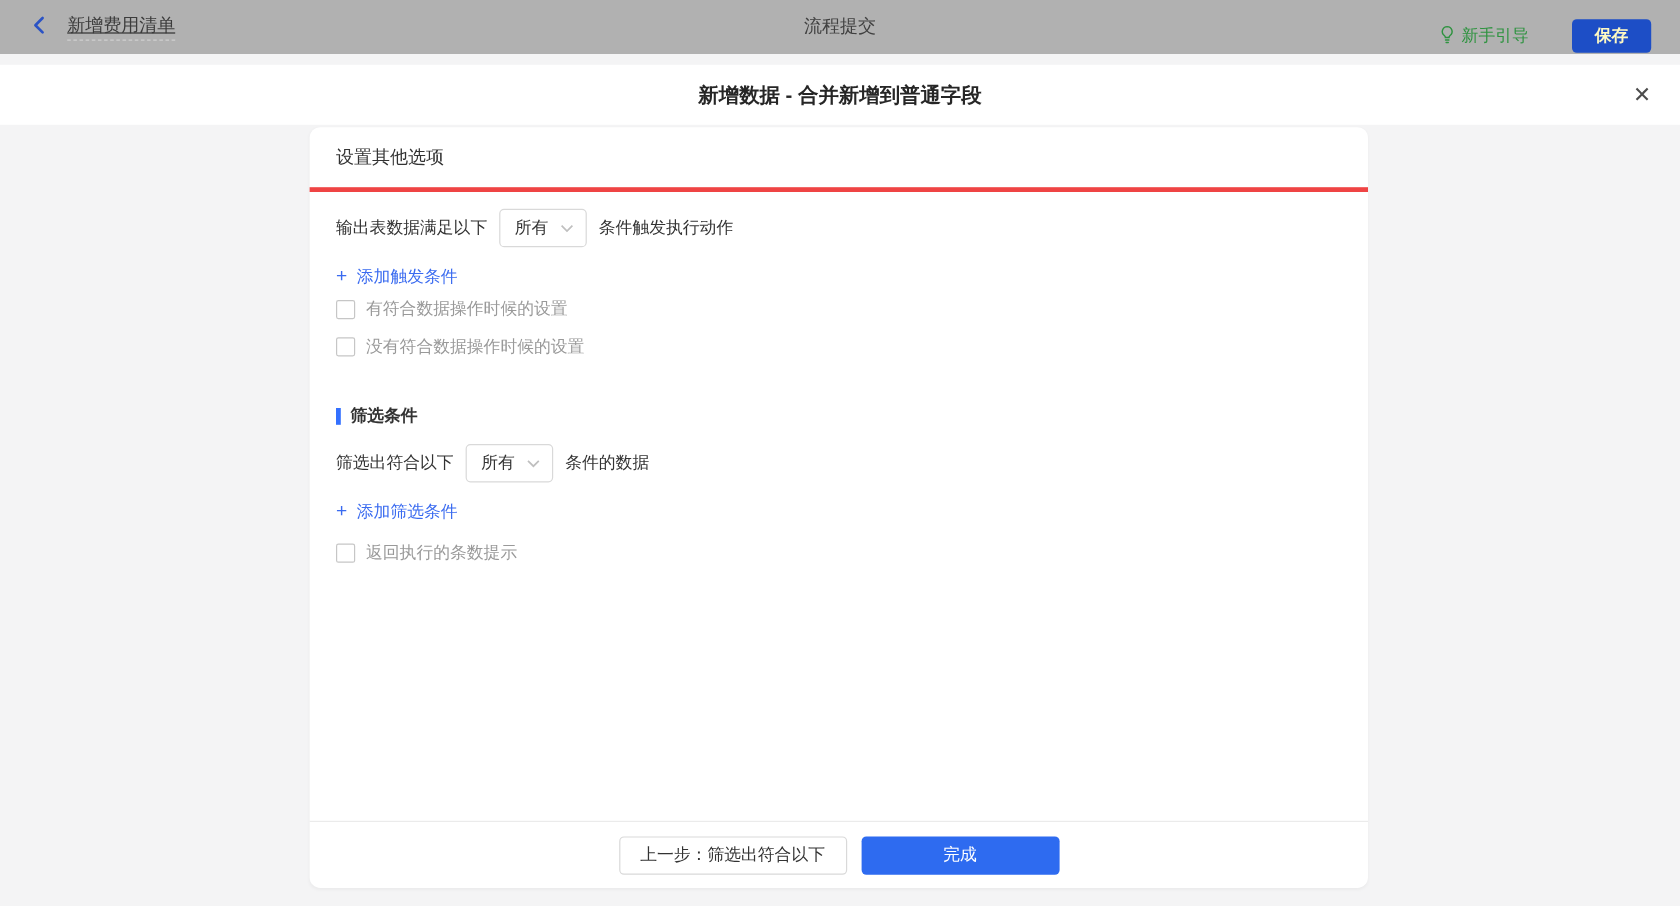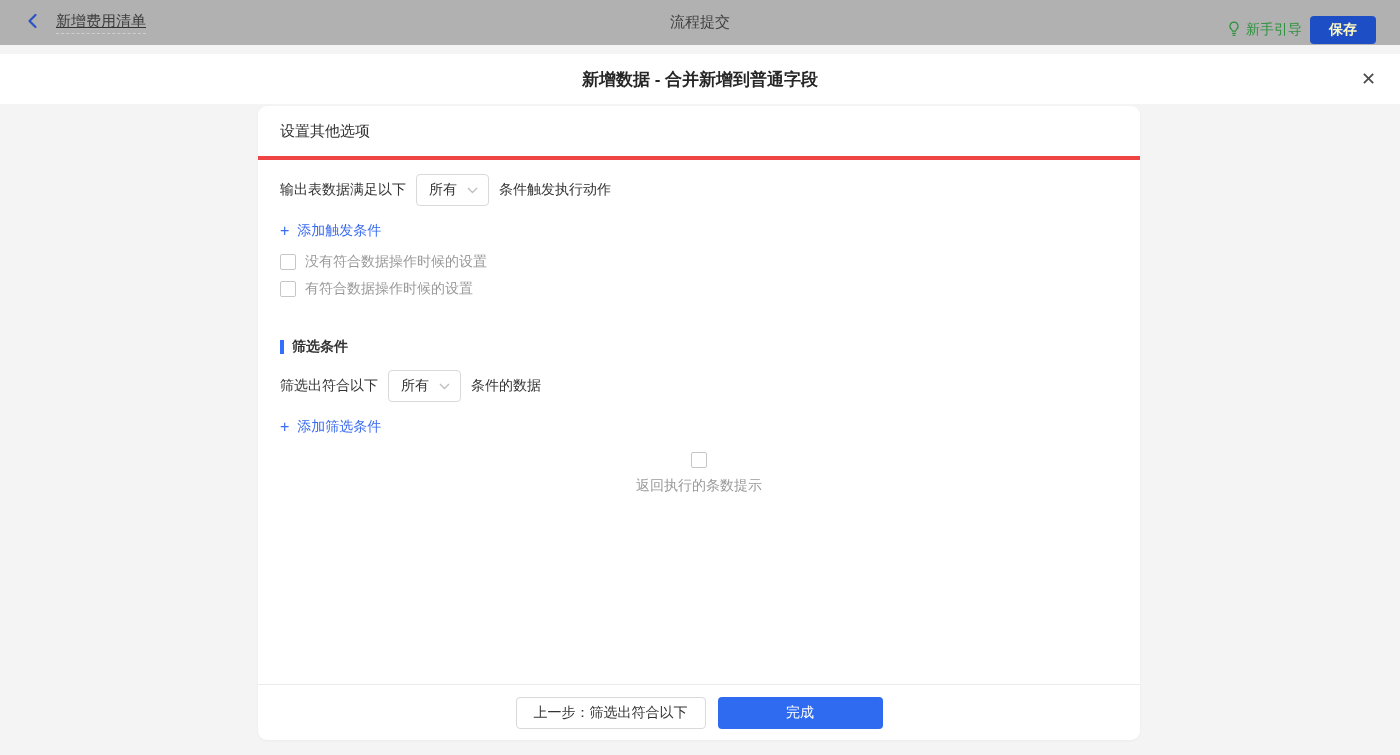--- a/index.html
+++ b/index.html
@@ -21,21 +21,21 @@
   .topbar-left { display: flex; align-items: center; gap: 14px; text-decoration: underline; }
   .back-btn { display: flex; align-items: center; cursor: pointer; }
   .doc-title {
     font-size: 15px; color: #3c3c3c;
     border-bottom: 1px dashed #cfcfcf; padding-bottom: 2px;
   }
   .topbar-center {
     position: absolute; left: 0; right: 0; text-align: center;
     font-size: 15px; color: #414141; pointer-events: none;
   }
-  .topbar-right { margin-left: auto; display: flex; align-items: center; gap: 8px; z-index: 2; margin-top: 15px; }
+  .topbar-right { margin-left: auto; display: flex; align-items: center; gap: 36px; z-index: 2; margin-top: 15px; }
   .guide-link { display: flex; align-items: center; gap: 5px; color: #2f9340; font-size: 14px; cursor: pointer; }
   .save-btn {
     background: #1d4ec6; color: #fef9c3; border: none; border-radius: 4px;
     height: 28px; padding: 0 19px; font-size: 14px; cursor: pointer; font-weight: bold;
   }
 
   
   .modal-header {
     position: absolute; top: 54px; left: 0; width: 1400px; height: 50px;
     background: #ffffff;
@@ -102,21 +102,21 @@
   .tri-down {
     width: 0; height: 0;
     border-left: 5px solid transparent; border-right: 5px solid transparent;
     border-top: 6px solid #2e6bf0;
   }
   .trash { margin-left: auto; cursor: pointer; display: flex; align-items: center; }
 
   .checkbox-row { display: flex; align-items: center; gap: 9px; color: #999; font-size: 14px; }
   .cb1 { margin-top: 9px; }
   .cb2 { margin-top: 13px; }
-  .cb3 { margin-top: 16px; flex-direction: column; }
+  .cb3 { margin-top: 16px; }
   .checkbox {
     width: 16px; height: 16px; border: 1px solid #c6c6c6; border-radius: 2px;
     background: #fff; cursor: pointer; flex: none;
   }
 
   .card-footer {
     position: absolute; bottom: 0; left: 0; width: 100%; height: 56px;
     border-top: 1px solid #ebebeb;
     display: flex; align-items: center; justify-content: center; gap: 12px;
   }
@@ -185,27 +185,27 @@
       </span>
       <span>条件触发执行动作</span>
     </div>
 
     <div class="add-link">
       <span class="add-plus">+</span>
       <span>添加触发条件</span>
     </div>
 
 
+    <div class="checkbox-row cb1">
+      <span class="checkbox"></span>
+      <span>有符合数据操作时候的设置</span>
+    </div>
     <div class="checkbox-row cb2">
       <span class="checkbox"></span>
       <span>没有符合数据操作时候的设置</span>
-    </div>
-    <div class="checkbox-row cb1">
-      <span class="checkbox"></span>
-      <span>有符合数据操作时候的设置</span>
     </div>
 
     <div class="section-title mt-40">
       <span class="section-bar"></span>
       <span>筛选条件</span>
     </div>
 
     <div class="cond-row">
       <span>筛选出符合以下</span>
       <span class="mini-select">

